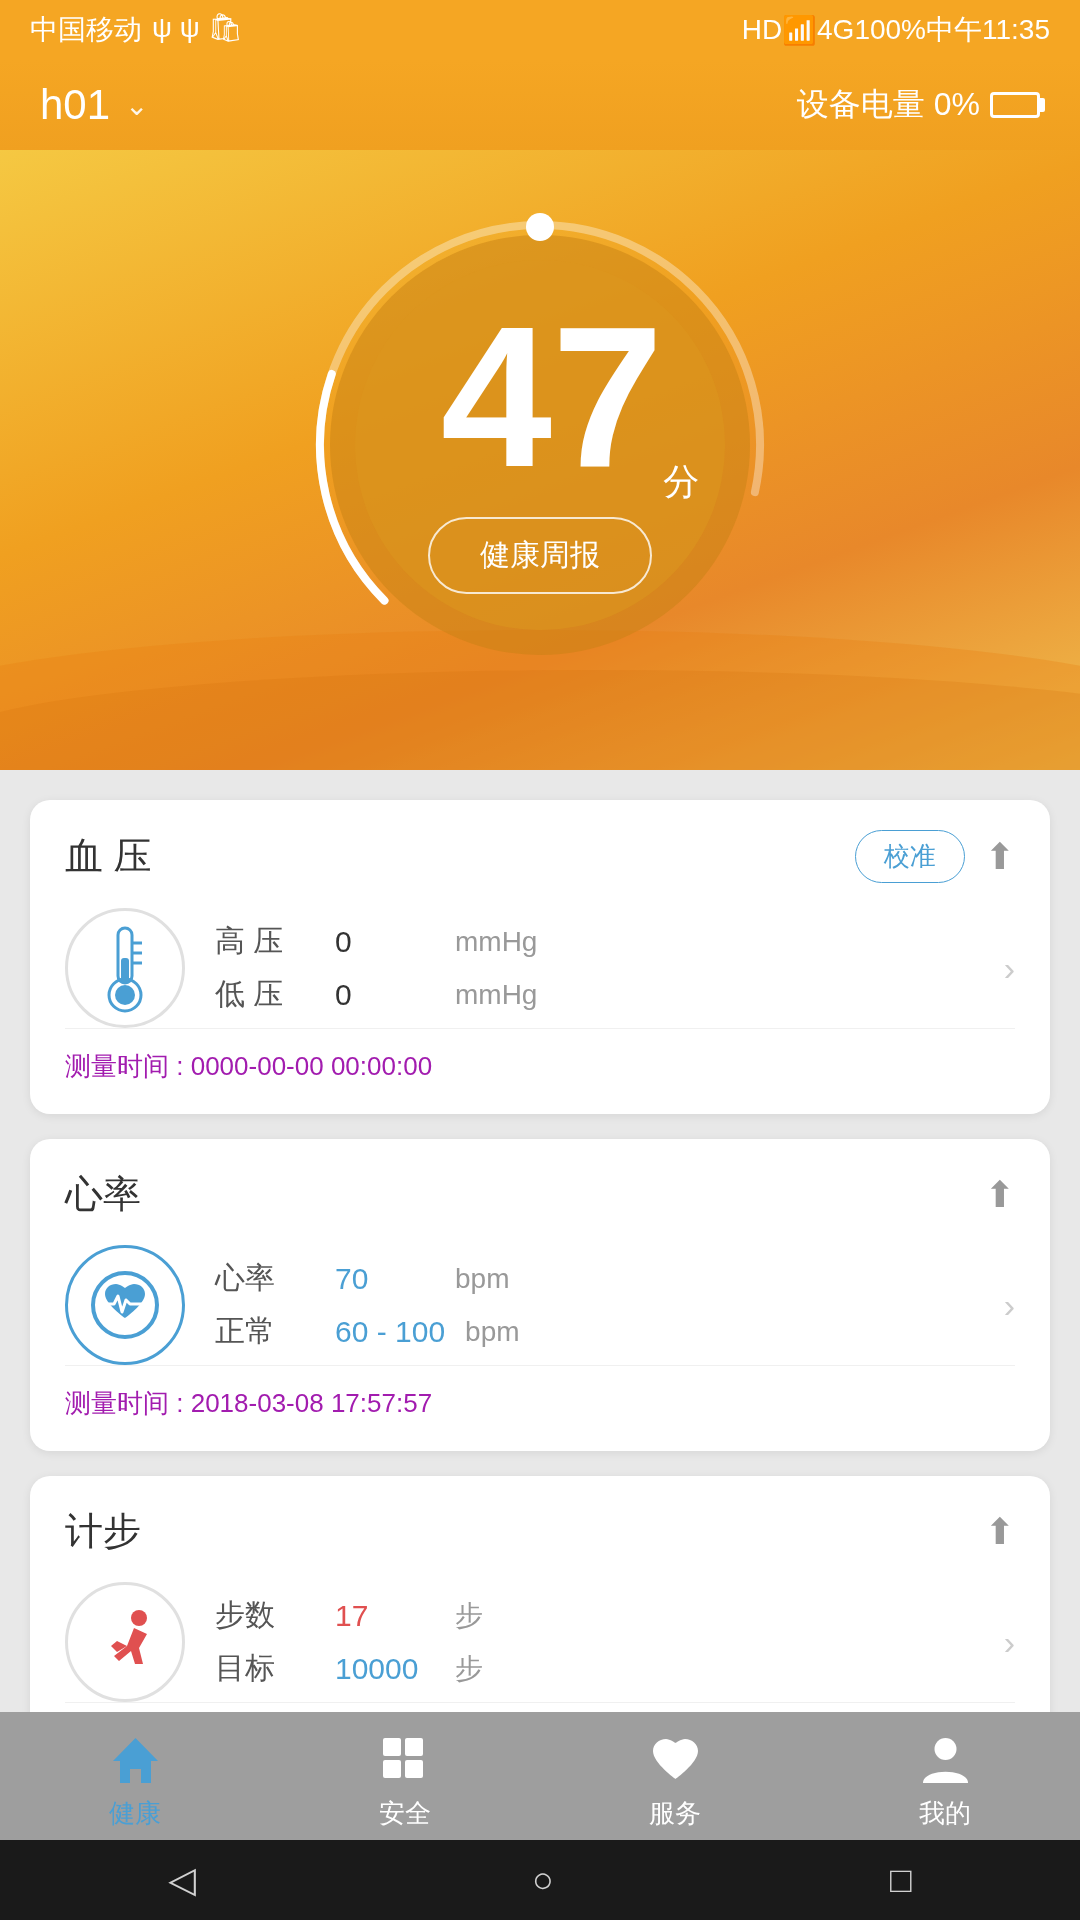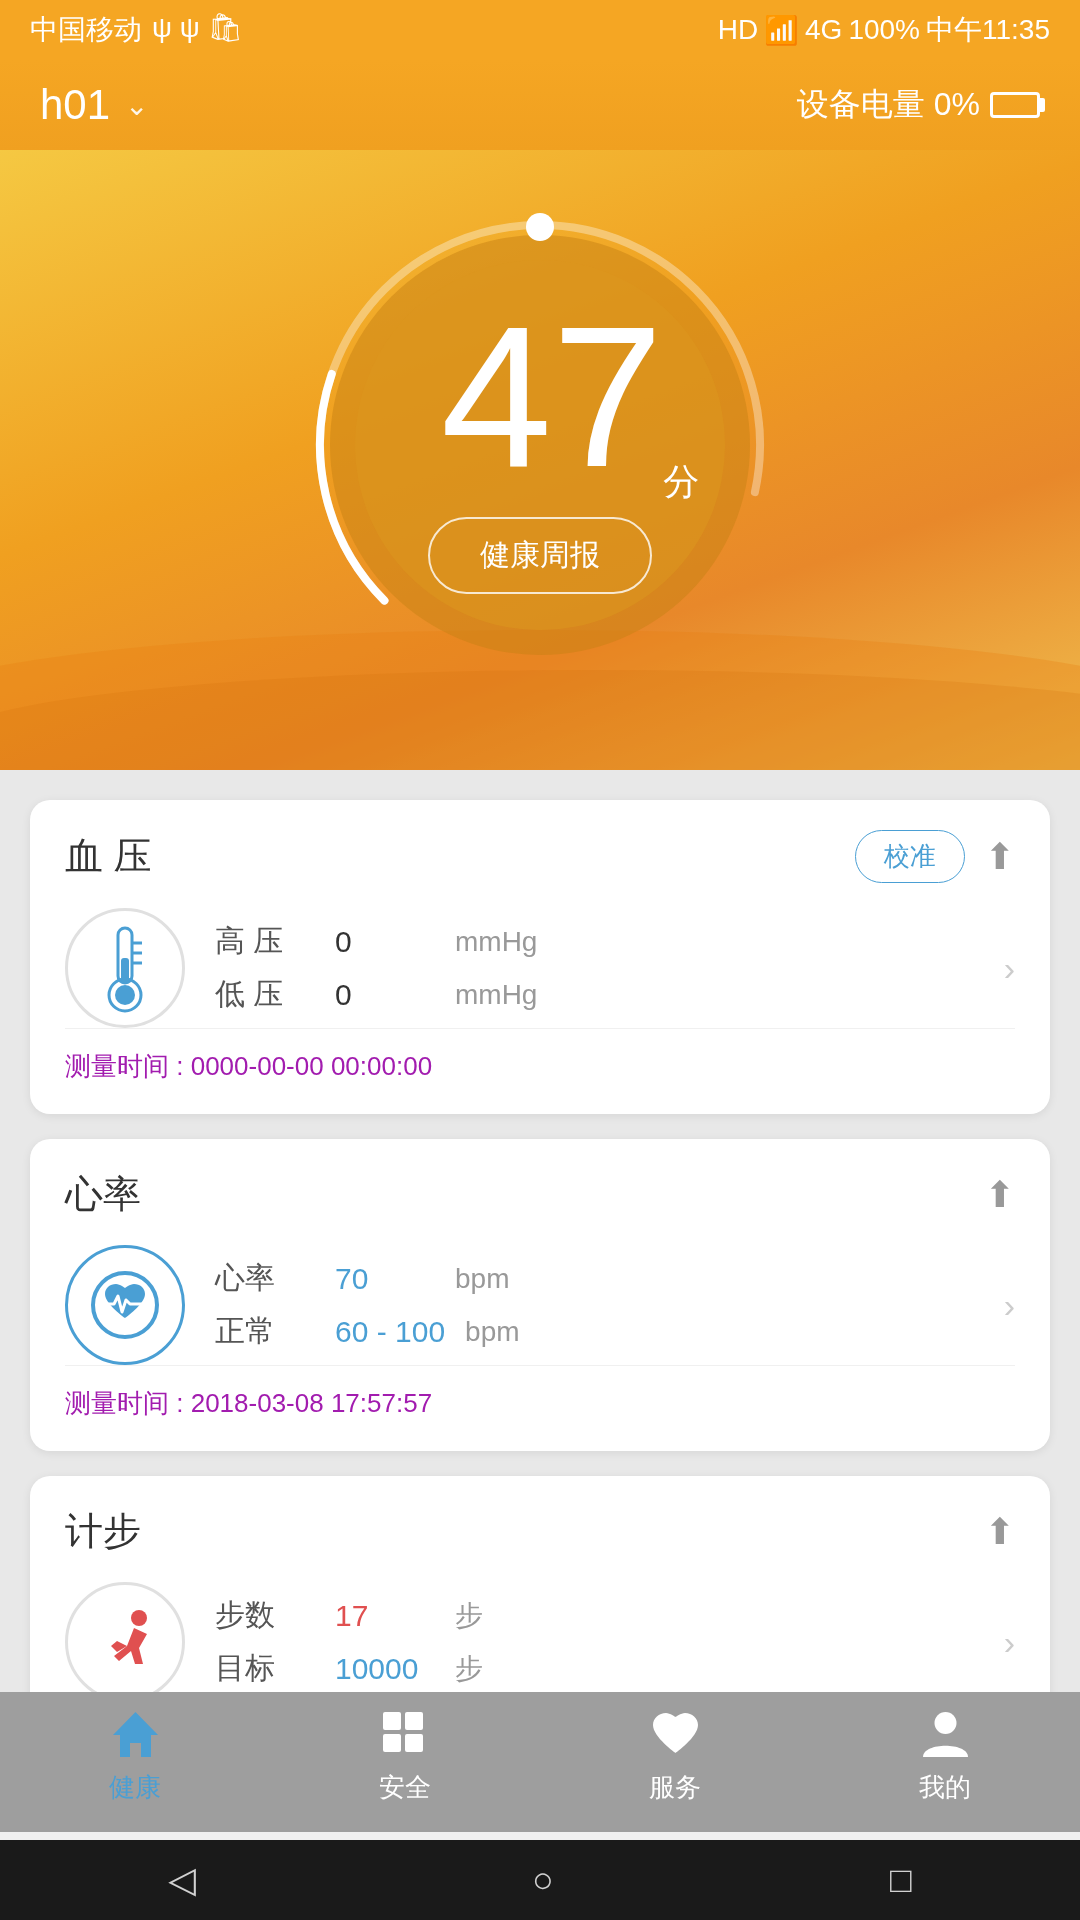--- a/index.html
+++ b/index.html
@@ -21,21 +21,21 @@
       background: #f5a623;
       display: flex;
       align-items: center;
       justify-content: space-between;
       padding: 0 30px;
       color: white;
       font-size: 28px;
     }
 
     .status-left { display: flex; gap: 10px; }
-    .status-right { display: flex; align-items: center; gap: 6px; text-align: right; }
+    .status-right { display: flex; align-items: center; gap: 0; text-align: right; }
 
     
     #header {
       width: 100%;
       height: 90px;
       background: linear-gradient(to bottom, #f5a623, #f0a020);
       display: flex;
       align-items: center;
       justify-content: space-between;
       padding: 0 40px;
@@ -151,21 +151,21 @@
       font-size: 36px;
       margin-bottom: -10px;
       align-self: flex-end;
       margin-right: -60px;
       margin-top: 10px;
     }
 
     .score-number {
       color: white;
       font-size: 200px;
-      font-weight: 400;
+      font-weight: 700;
       line-height: 1;
     }
 
     .report-btn {
       margin-top: 20px;
       background: transparent;
       border: 2px solid rgba(255,255,255,0.8);
       color: white;
       padding: 16px 50px;
       border-radius: 40px;
@@ -293,26 +293,26 @@
     }
 
     .card-time {
       font-size: 26px;
       color: #a21caf;
     }
 
     
     #bottom-nav {
       position: absolute;
-      bottom: 88px;
+      bottom: 68px;
       width: 100%;
       height: 140px;
       background: #9e9e9e;
       display: flex;
-      align-items: flex-start;
+      align-items: center;
     }
 
     .nav-item {
       flex: 1;
       display: flex;
       flex-direction: column;
       align-items: center;
       justify-content: center;
       gap: 8px;
       cursor: pointer;

